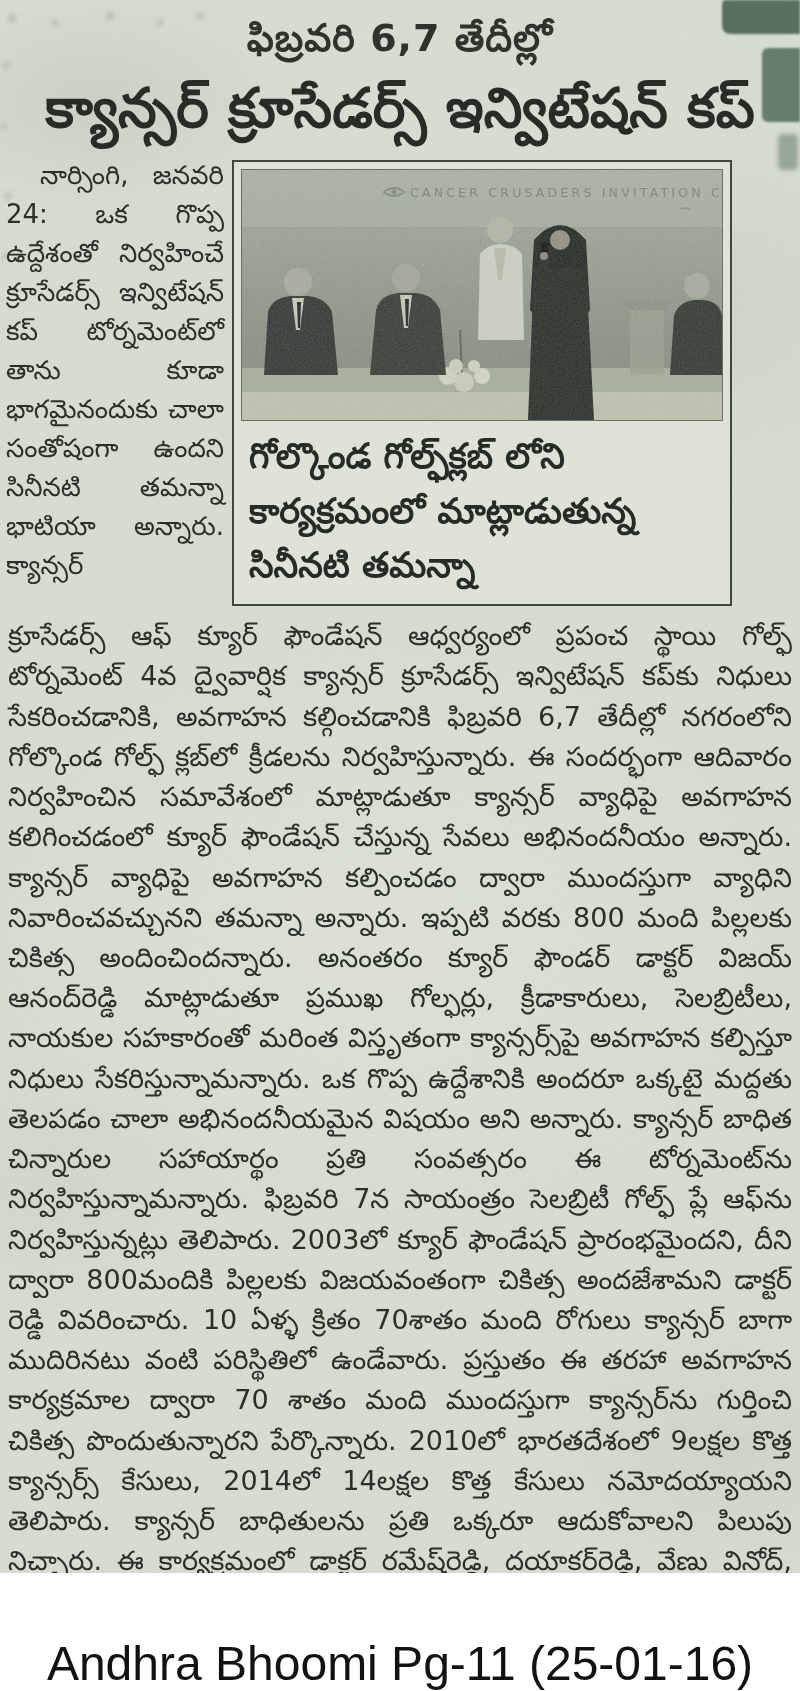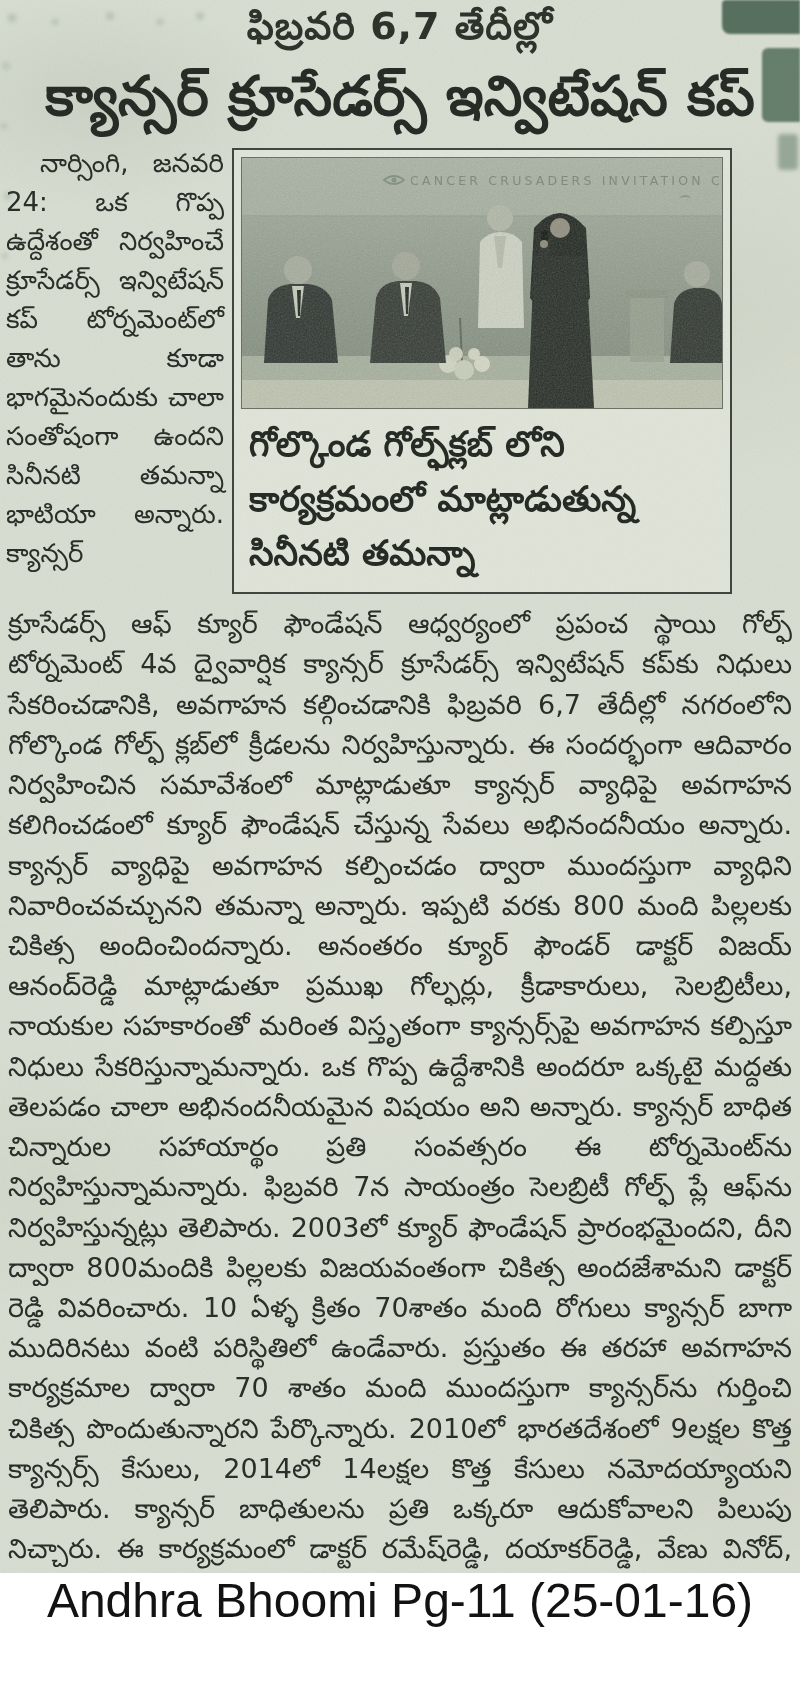--- a/index.html
+++ b/index.html
@@ -31,21 +31,21 @@
       radial-gradient(circle 7px at 8px 80px, #55786a 0%, transparent 70%),
       radial-gradient(circle 9px at 12px 150px, #4d6f5e 0%, transparent 70%),
       radial-gradient(circle 7px at 9px 210px, #55786a 0%, transparent 70%); }
   .a-tr1 { right:0; top:0; width:78px; height:34px; background:#3c5a46; opacity:.82;
     border-radius:4px 0 0 8px; filter:blur(1px); }
   .a-tr2 { right:0; top:48px; width:38px; height:74px; background:#41604b; opacity:.75;
     border-radius:6px 0 0 6px; filter:blur(1px); }
   .a-tr3 { right:2px; top:134px; width:20px; height:36px; background:#4a6a55; opacity:.45;
     border-radius:4px; filter:blur(2px); }
 
-  .masthead { position:relative; padding-top:4px; }
+  .masthead { position:relative; padding-top:16px; }
   .kicker {
     text-align:center; font-weight:bold; font-size:38px; line-height:1.2;
     color:#2e332c; letter-spacing:1px;
   }
   .headline {
     margin:14px 4px 16px 4px; text-align:center; font-weight:bold;
     font-size:55px; line-height:1.18; color:#272c26; letter-spacing:0;
   }
 
   .article-top { display:flex; align-items:flex-start; padding:0 6px; margin-top:16px;justify-content:flex-end; }
@@ -67,21 +67,21 @@
     padding:8px 6px 8px 8px; text-align:left;
   }
 
   .body-text {
     padding:0 8px 0 8px; margin-top:10px;
     font-size:27px; line-height:1.49; text-align:justify; color:#2b2f29;
   }
 
   .source-strip {
     position:absolute; left:0; right:0; bottom:0; height:118px; background:#ffffff;
-    display:flex; align-items:flex-start; justify-content:center; z-index:5;margin-top:20px;
+    display:flex; align-items:flex-end; justify-content:center; z-index:5;margin-top:20px;
   }
   .source-strip .label {
     font-family:"Liberation Sans", sans-serif; font-size:48px; color:#121212;
     letter-spacing:0;
   }
 
   .grain {
     position:absolute; inset:0; width:800px; height:1573px;
     opacity:.10; mix-blend-mode:multiply; pointer-events:none; z-index:4;
   }

